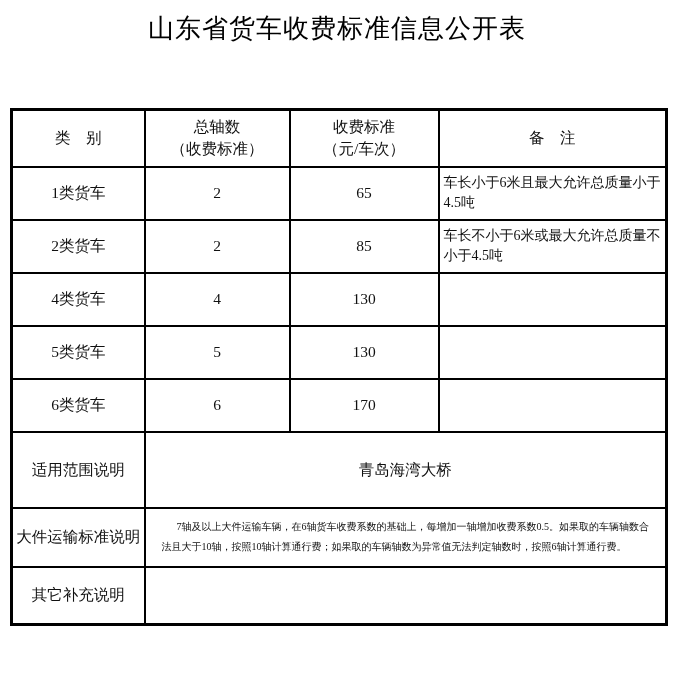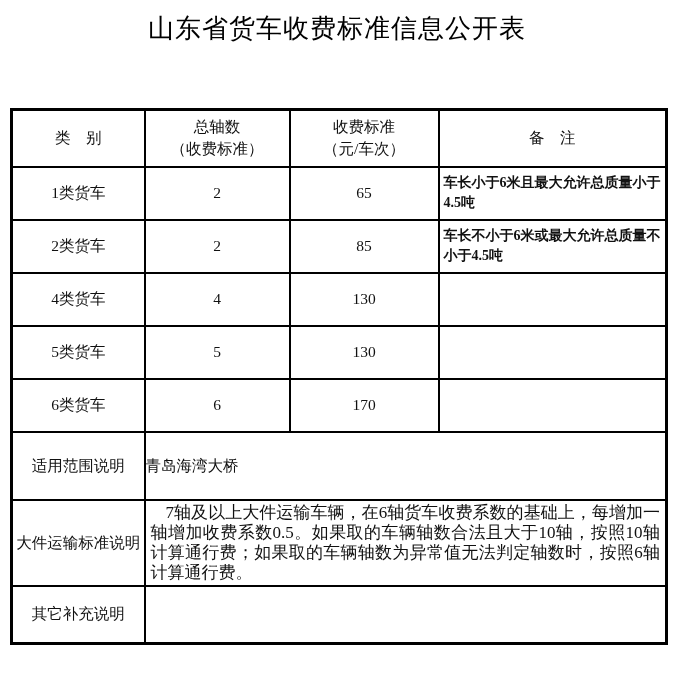--- a/index.html
+++ b/index.html
@@ -31,34 +31,33 @@
     font-size:15.5px;line-height:22px;
     padding:0;
     overflow:hidden;
   }
   col.c1{width:133px}
   col.c2{width:145px}
   col.c3{width:149px}
   col.c4{width:228px}
   tr.hdr{height:57px}
   tr.data{height:53px}
-  tr.f1{height:68px}
+  tr.f1{height:76px}
   tr.f2{height:59px}
   tr.f3{height:58px}
   td.remark{
     text-align:left;
     font-size:14px;line-height:20px;
     padding:2px 4px;
-    font-weight:bold;
   }
-  td.fc-center{text-align:left;}
+  td.fc-center{text-align:center;}
   td.fc-para{
     text-align:justify;
-    font-size:17px;line-height:20px;
-    padding:2px 5px;
+    font-size:10px;line-height:20px;
+    padding:2px 16px;
     text-indent:15px;
   }
 </style>
 </head>
 <body>
 
 <h1 class="page-title">山东省货车收费标准信息公开表</h1>
 
 <table class="toll-table">
   <colgroup>

